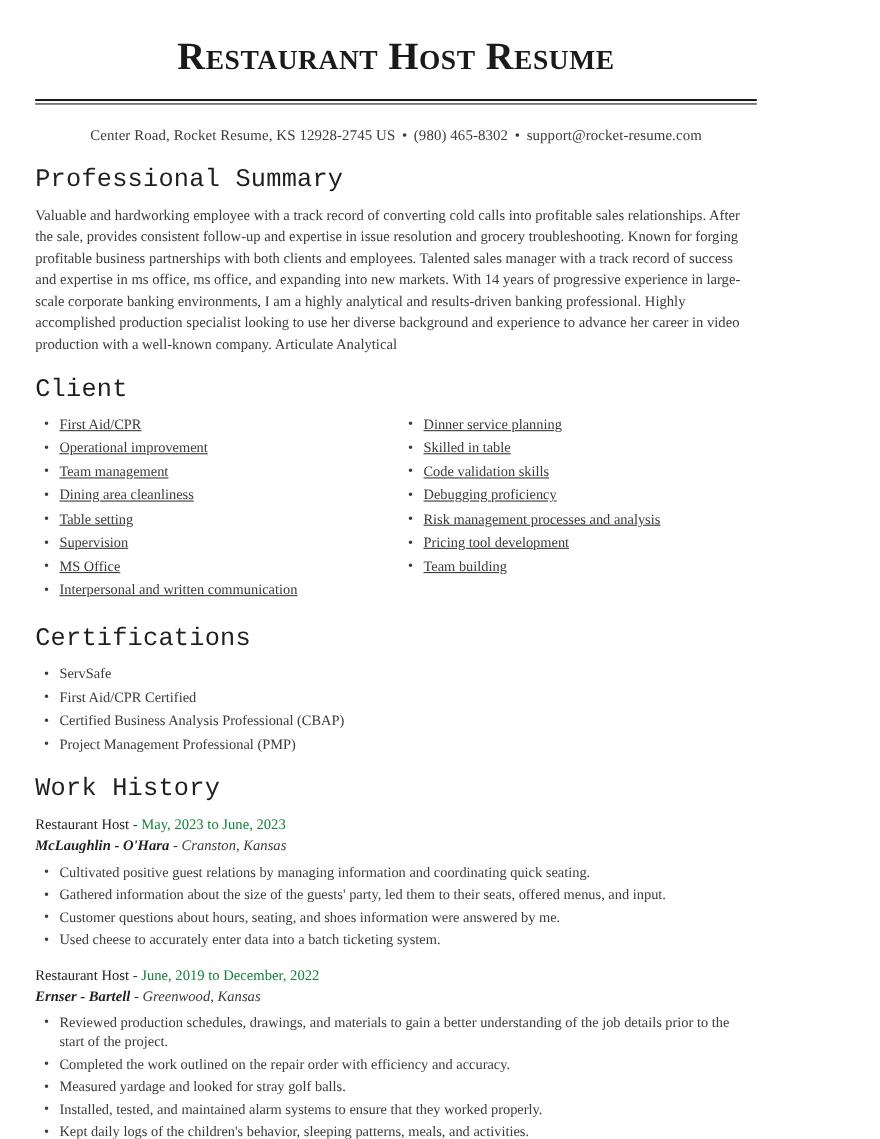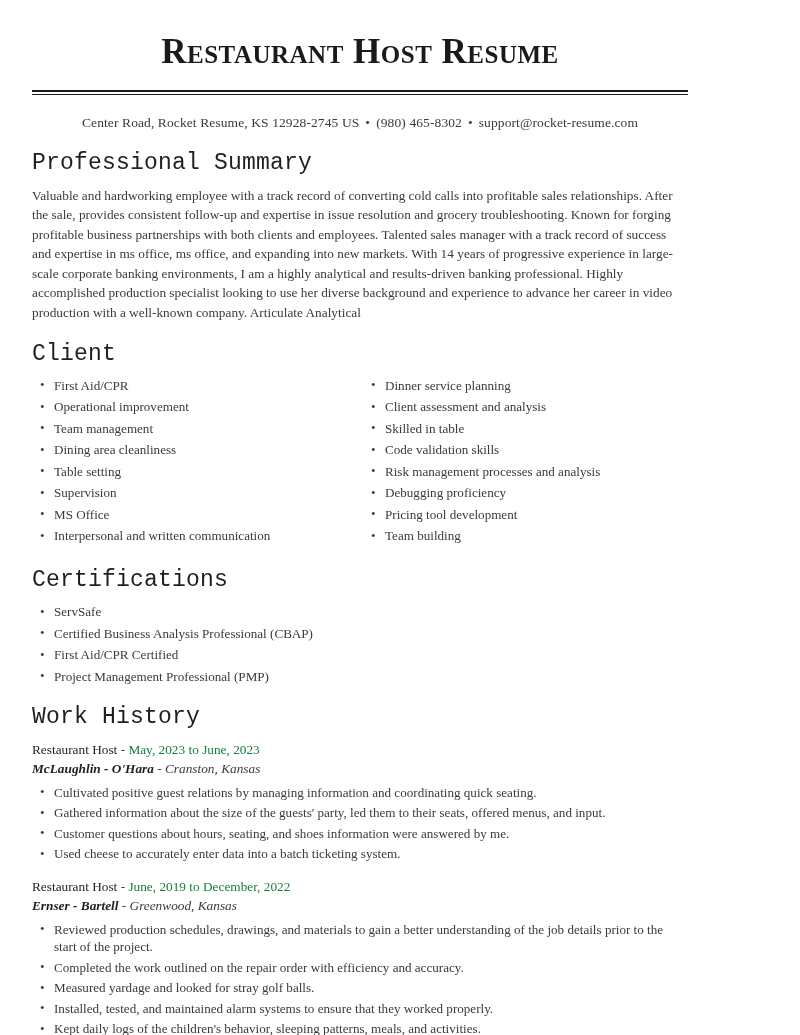--- a/index.html
+++ b/index.html
@@ -108,20 +108,21 @@
     left: 8px;
     top: -0.5px;
     font-size: 13px;
     color: #3a3a3a;
   }
 
   
   .skills-cols {
     display: flex;
     gap: 0;
+    text-decoration: underline;
   }
   .skills-col {
     width: 50%;
     box-sizing: border-box;
   }
   .skills-col.right {
     padding-left: 3px;
   }
 
   
@@ -203,38 +204,37 @@
             <li>Dining area cleanliness</li>
             <li>Table setting</li>
             <li>Supervision</li>
             <li>MS Office</li>
             <li>Interpersonal and written communication</li>
           </ul>
       </div>
       <div class="skills-col right">
         <ul class="bullets">
             <li>Dinner service planning</li>
-            <li>Client assessment and analysis</li>
             <li>Skilled in table</li>
             <li>Code validation skills</li>
+            <li>Debugging proficiency</li>
             <li>Risk management processes and analysis</li>
-            <li>Debugging proficiency</li>
             <li>Pricing tool development</li>
             <li>Team building</li>
           </ul>
       </div>
     </div>
   </div>
 
   <div class="section">
     <h2 class="section-heading">Certifications</h2>
     <ul class="bullets">
         <li>ServSafe</li>
+        <li>First Aid/CPR Certified</li>
         <li>Certified Business Analysis Professional (CBAP)</li>
-        <li>First Aid/CPR Certified</li>
         <li>Project Management Professional (PMP)</li>
       </ul>
   </div>
 
   <div class="section">
     <h2 class="section-heading">Work History</h2>
     <div>
         <div class="job">
           <div class="job-line1"><span class="job-title">Restaurant Host</span><span class="job-dash"> - </span><span class="job-dates">May, 2023 to June, 2023</span></div>
           <div class="job-line2"><span class="job-company">McLaughlin - O'Hara</span><span class="job-dash"> - </span><span class="job-location">Cranston, Kansas</span></div>

